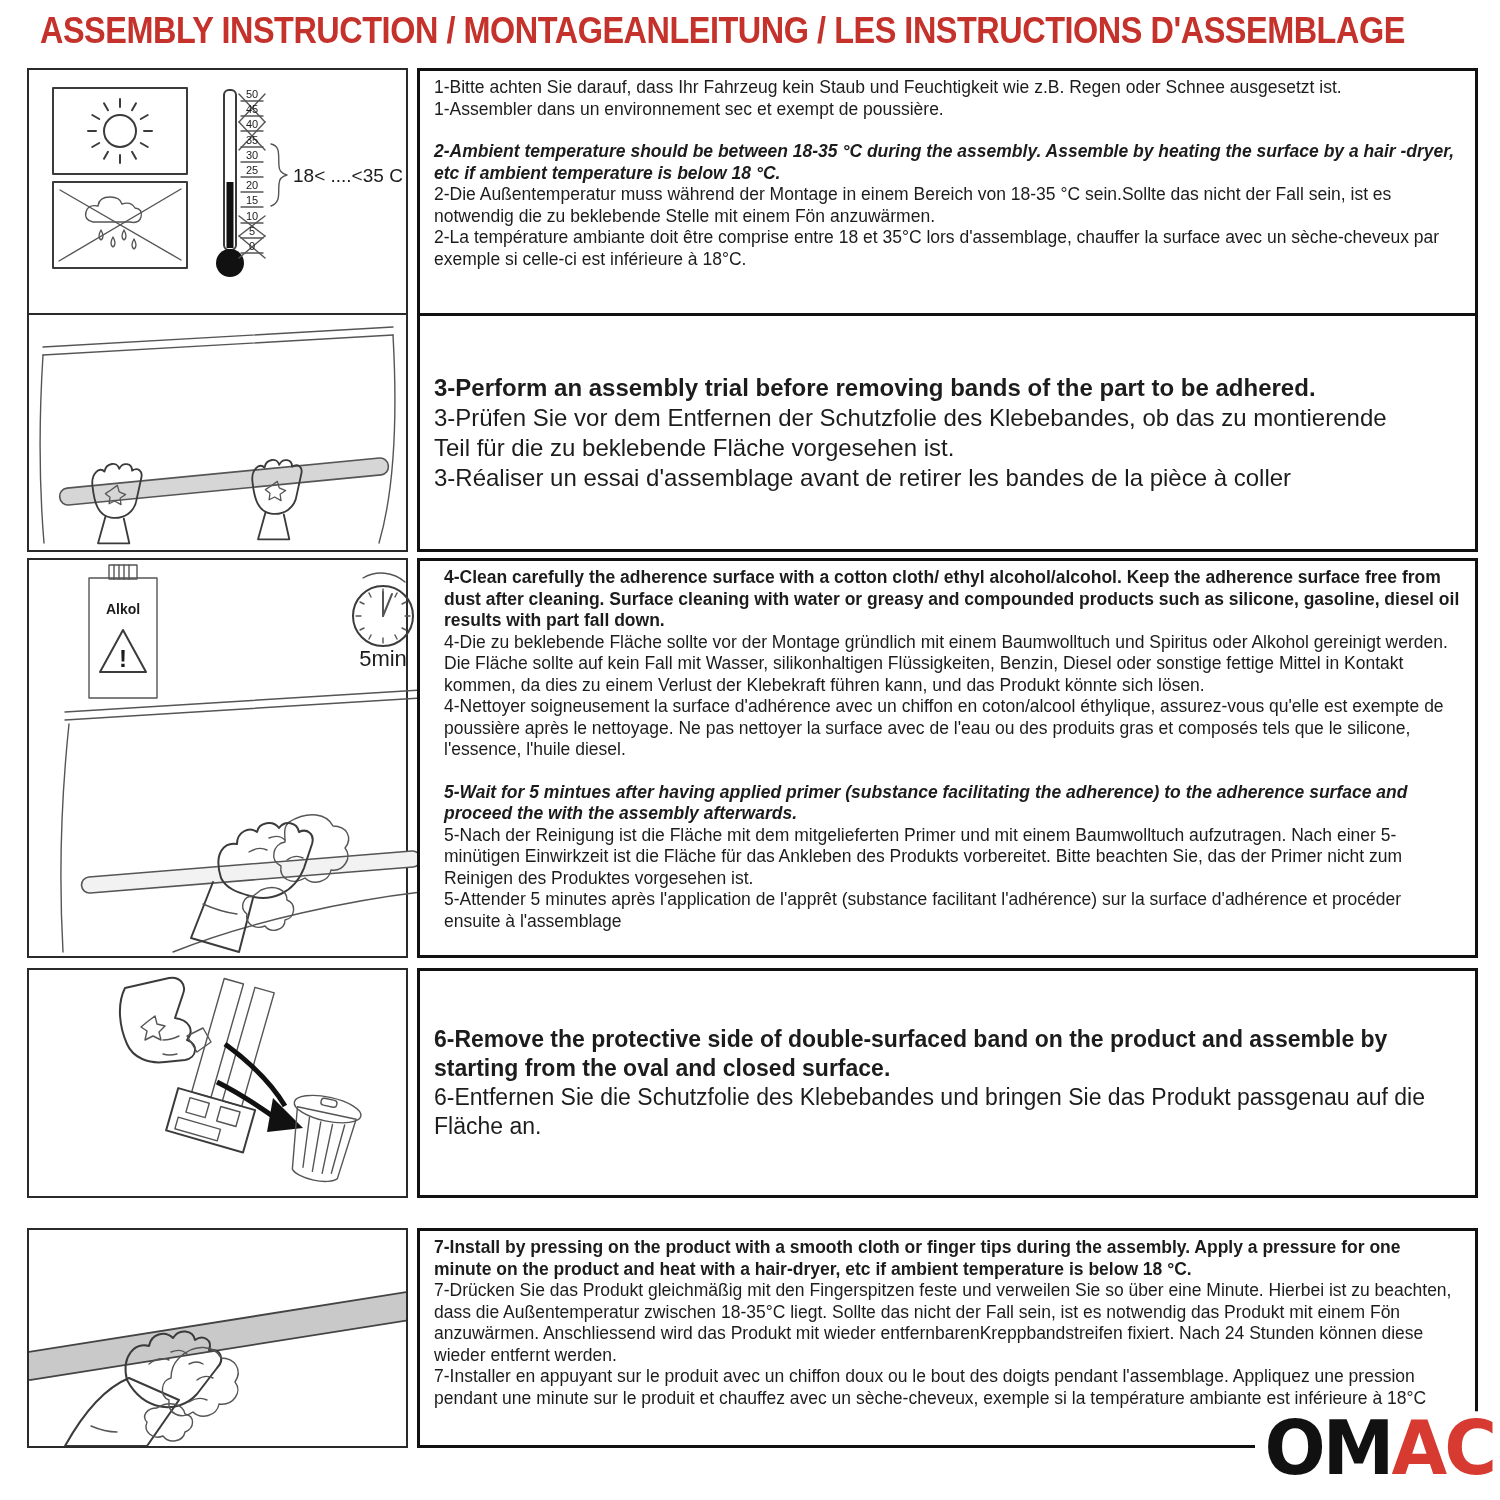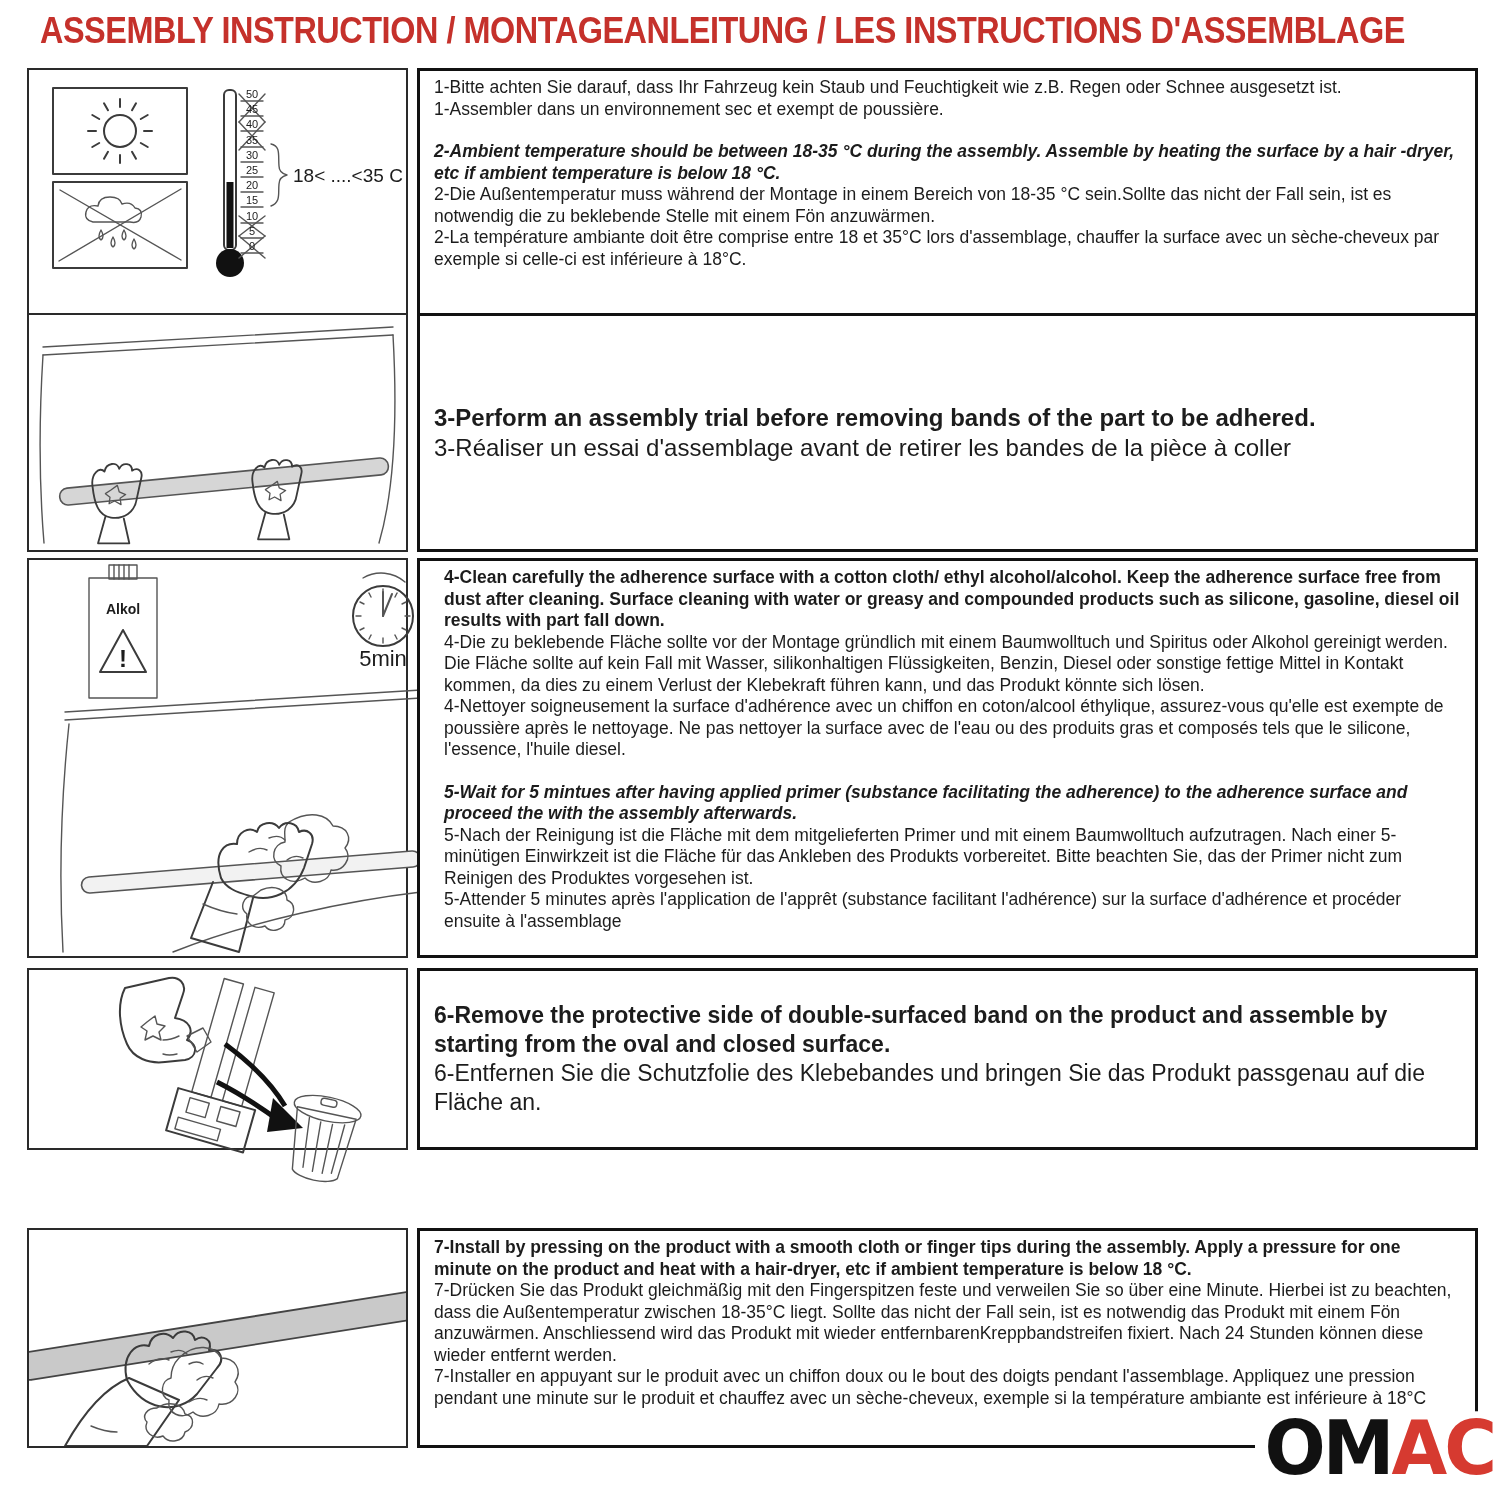--- a/index.html
+++ b/index.html
@@ -6,21 +6,21 @@
   .page{position:relative;width:1500px;height:1500px;background:#fff;overflow:hidden;
         font-family:"Liberation Sans","DejaVu Sans",sans-serif;color:#1c1c1c;}
   .title{position:absolute;left:40px;top:10px;margin:0;font-size:36px;font-weight:bold;
          letter-spacing:-.5px;white-space:nowrap;transform:scaleX(.90);transform-origin:left top;}
   .illus-box{position:absolute;left:27px;width:381px;border:2px solid #2a2a2a;background:#fff;box-sizing:border-box;}
   .text-box{position:absolute;left:417px;width:1061px;border:3px solid #111;background:#fff;
             box-sizing:border-box;padding:6px 14px;}
   .r1{top:68px;height:304px;}
   .r2{top:313px;height:239px;}
   .r3{top:558px;height:400px;padding-left:24px;}
-  .r4{top:968px;height:182px;}
+  .r4{top:968px;height:230px;}
   .r5{top:1228px;height:220px;}
   .txt-s p{margin:0;font-size:17.5px;line-height:21.5px;}
   .txt-m{display:flex;flex-direction:column;justify-content:center;}
   .txt-m p{margin:0;font-size:24px;line-height:30px;max-width:980px;}
   .box4 p{font-size:23px;line-height:29px;max-width:1000px;}
   .bold{font-weight:bold;}
   .sp{margin-top:21px !important;font-style:italic;}
   svg{display:block;}
   .ln{stroke:#3b3b3b;fill:none;stroke-width:2;stroke-linecap:round;stroke-linejoin:round;}
   .thin{stroke:#555;stroke-width:1.4;}
@@ -132,20 +132,21 @@
         <path d="M364,20 C369,110 364,180 350,228"></path>
         <path d="M14,40 C9,120 11,180 15,228"></path>
       </g>
       <rect x="30" y="158" width="330" height="17" rx="8" fill="#d6d6d6" stroke="#555" stroke-width="1.6" transform="rotate(-5.5 195 166)"></rect>
       <use href="#hand2" transform="translate(58,140) scale(0.92)"></use>
       <use href="#hand2" transform="translate(218,136) scale(0.92)"></use>
     </svg>
   </div>
   <div class="text-box txt-m r2">
     <p class="bold">3-Perform an assembly trial before removing bands of the part to be adhered.</p>
+    <p>3-Prüfen Sie vor dem Entfernen der Schutzfolie des Klebebandes, ob das zu montierende Teil für die zu beklebende Fläche vorgesehen ist.</p>
     <p>3-Réaliser un essai d'assemblage avant de retirer les bandes de la pièce à coller</p>
   </div>
 
   <div class="illus-box r3">
     <svg width="377" height="396" viewBox="0 0 377 396">
       <g>
         <rect class="ln thin" x="36" y="18" width="68" height="120" fill="#fff"></rect>
         <rect class="ln thin" x="56" y="5" width="28" height="14" fill="#e9e9e9"></rect>
         <line class="ln thin" x1="61" y1="5" x2="61" y2="19"></line>
           <line class="ln thin" x1="66" y1="5" x2="66" y2="19"></line>

